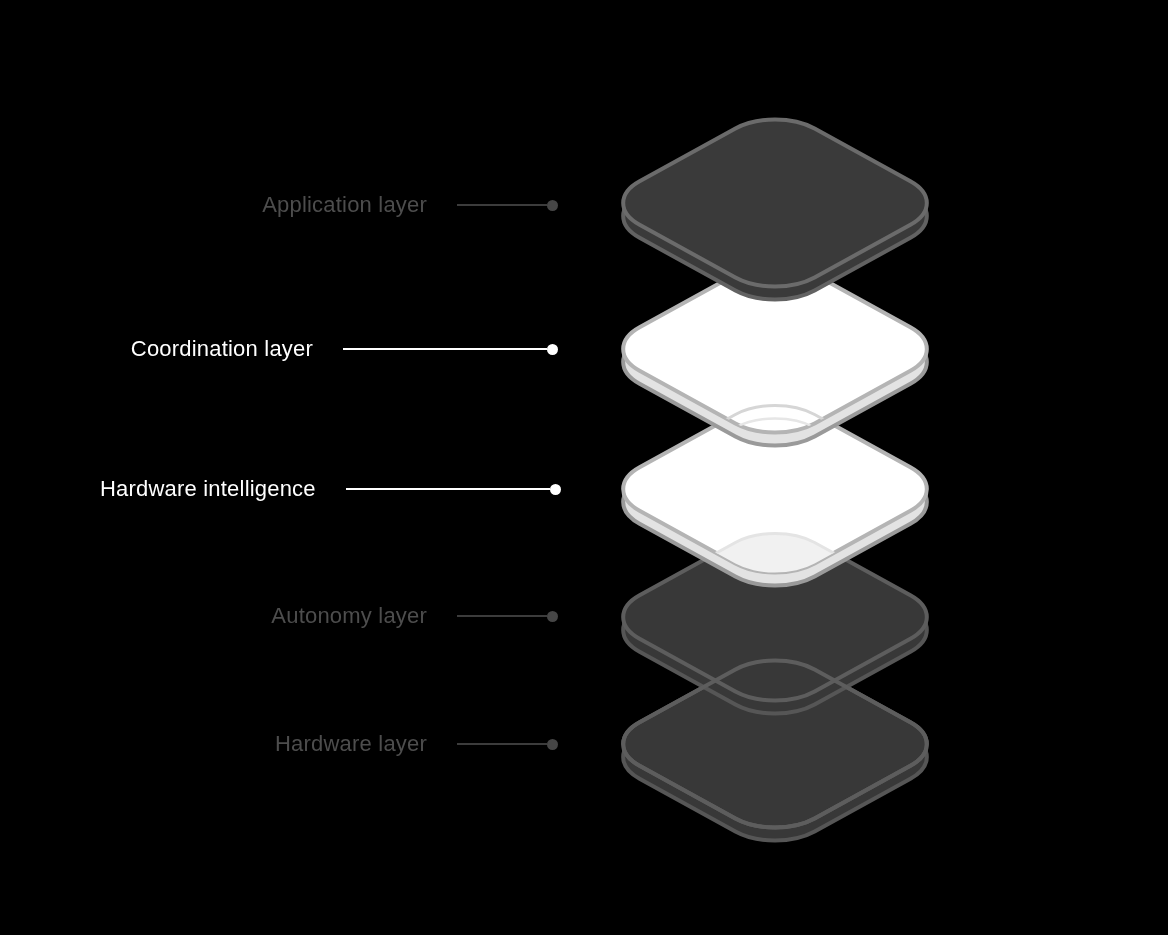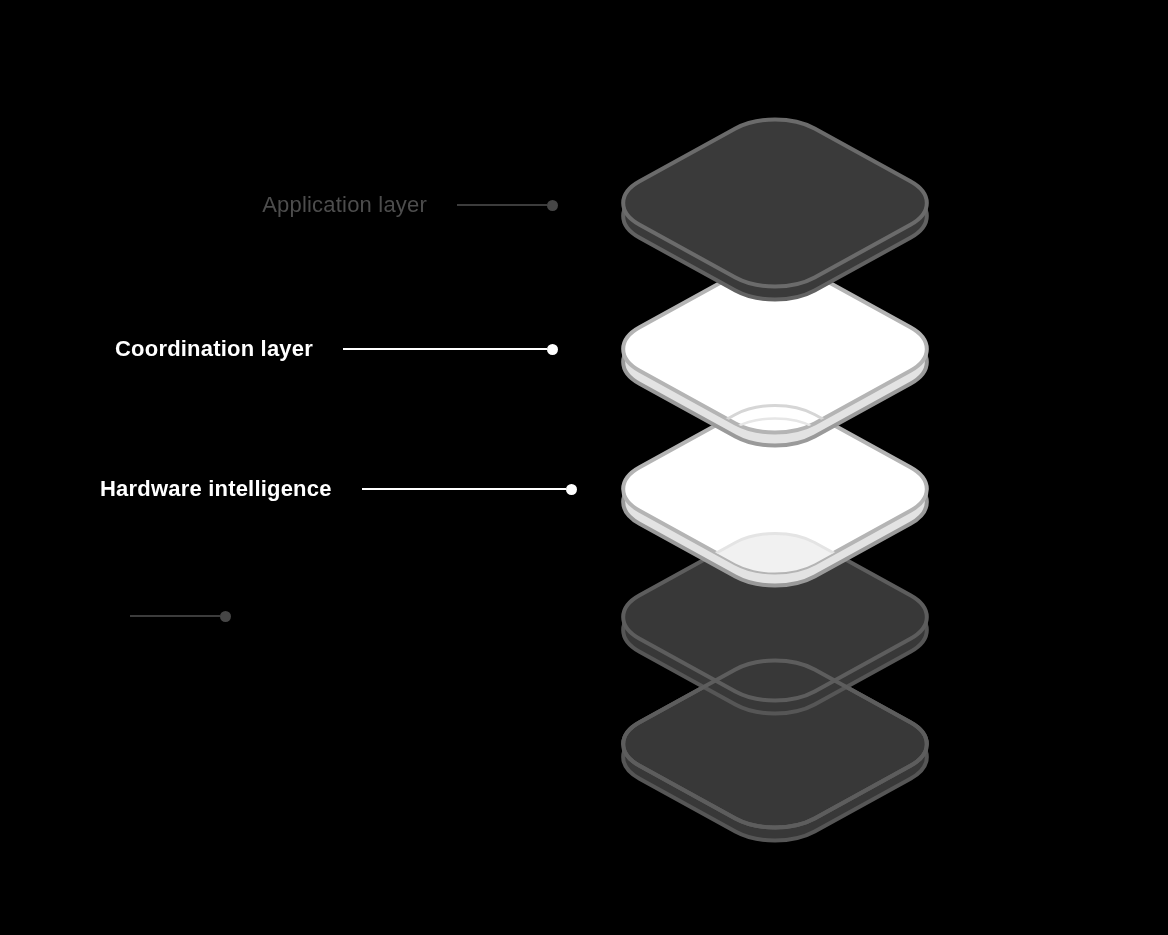--- a/index.html
+++ b/index.html
@@ -14,21 +14,21 @@
   #stack-svg{position:absolute;left:0;top:0;}
   .label-row{
     position:absolute;left:100px;width:458px;height:32px;
     display:flex;align-items:center;
   }
   .label-text{
     flex:1 1 0;text-align:right;font-size:22px;line-height:32px;
     white-space:nowrap;letter-spacing:0.2px;
   }
   .label-row.dim .label-text{color:var(--dim-text);font-weight:400;}
-  .label-row.active .label-text{color:var(--active-text);font-weight:700;}
+  .label-row.active .label-text{color:var(--active-text);font-weight:400;}
   .connector-line{height:2px;margin-left:30px;flex:0 0 auto;}
   .label-row.dim .connector-line{width:90px;background:var(--dim-line);}
   .label-row.active .connector-line{width:204px;background:var(--active-line);}
   .connector-dot{width:11px;height:11px;border-radius:50%;flex:0 0 auto;}
   .label-row.dim .connector-dot{background:var(--dim-dot);}
   .label-row.active .connector-dot{background:var(--active-dot);}
 </style>
 </head>
 <body>
 
@@ -87,18 +87,24 @@
     <span class="connector-dot"></span>
   </div>
 
   <div class="label-row active" style="top:473px">
     <span class="label-text">Hardware intelligence</span>
     <span class="connector-line"></span>
     <span class="connector-dot"></span>
   </div>
 
   <div class="label-row dim" style="top:600px">
+    <span class="label-text">Autonomy layer</span>
     <span class="connector-line"></span>
     <span class="connector-dot"></span>
   </div>
 
+  <div class="label-row dim" style="top:728px">
+    <span class="label-text">Hardware layer</span>
+    <span class="connector-line"></span>
+    <span class="connector-dot"></span>
+  </div>
 
 </div>
 
 </body></html>

